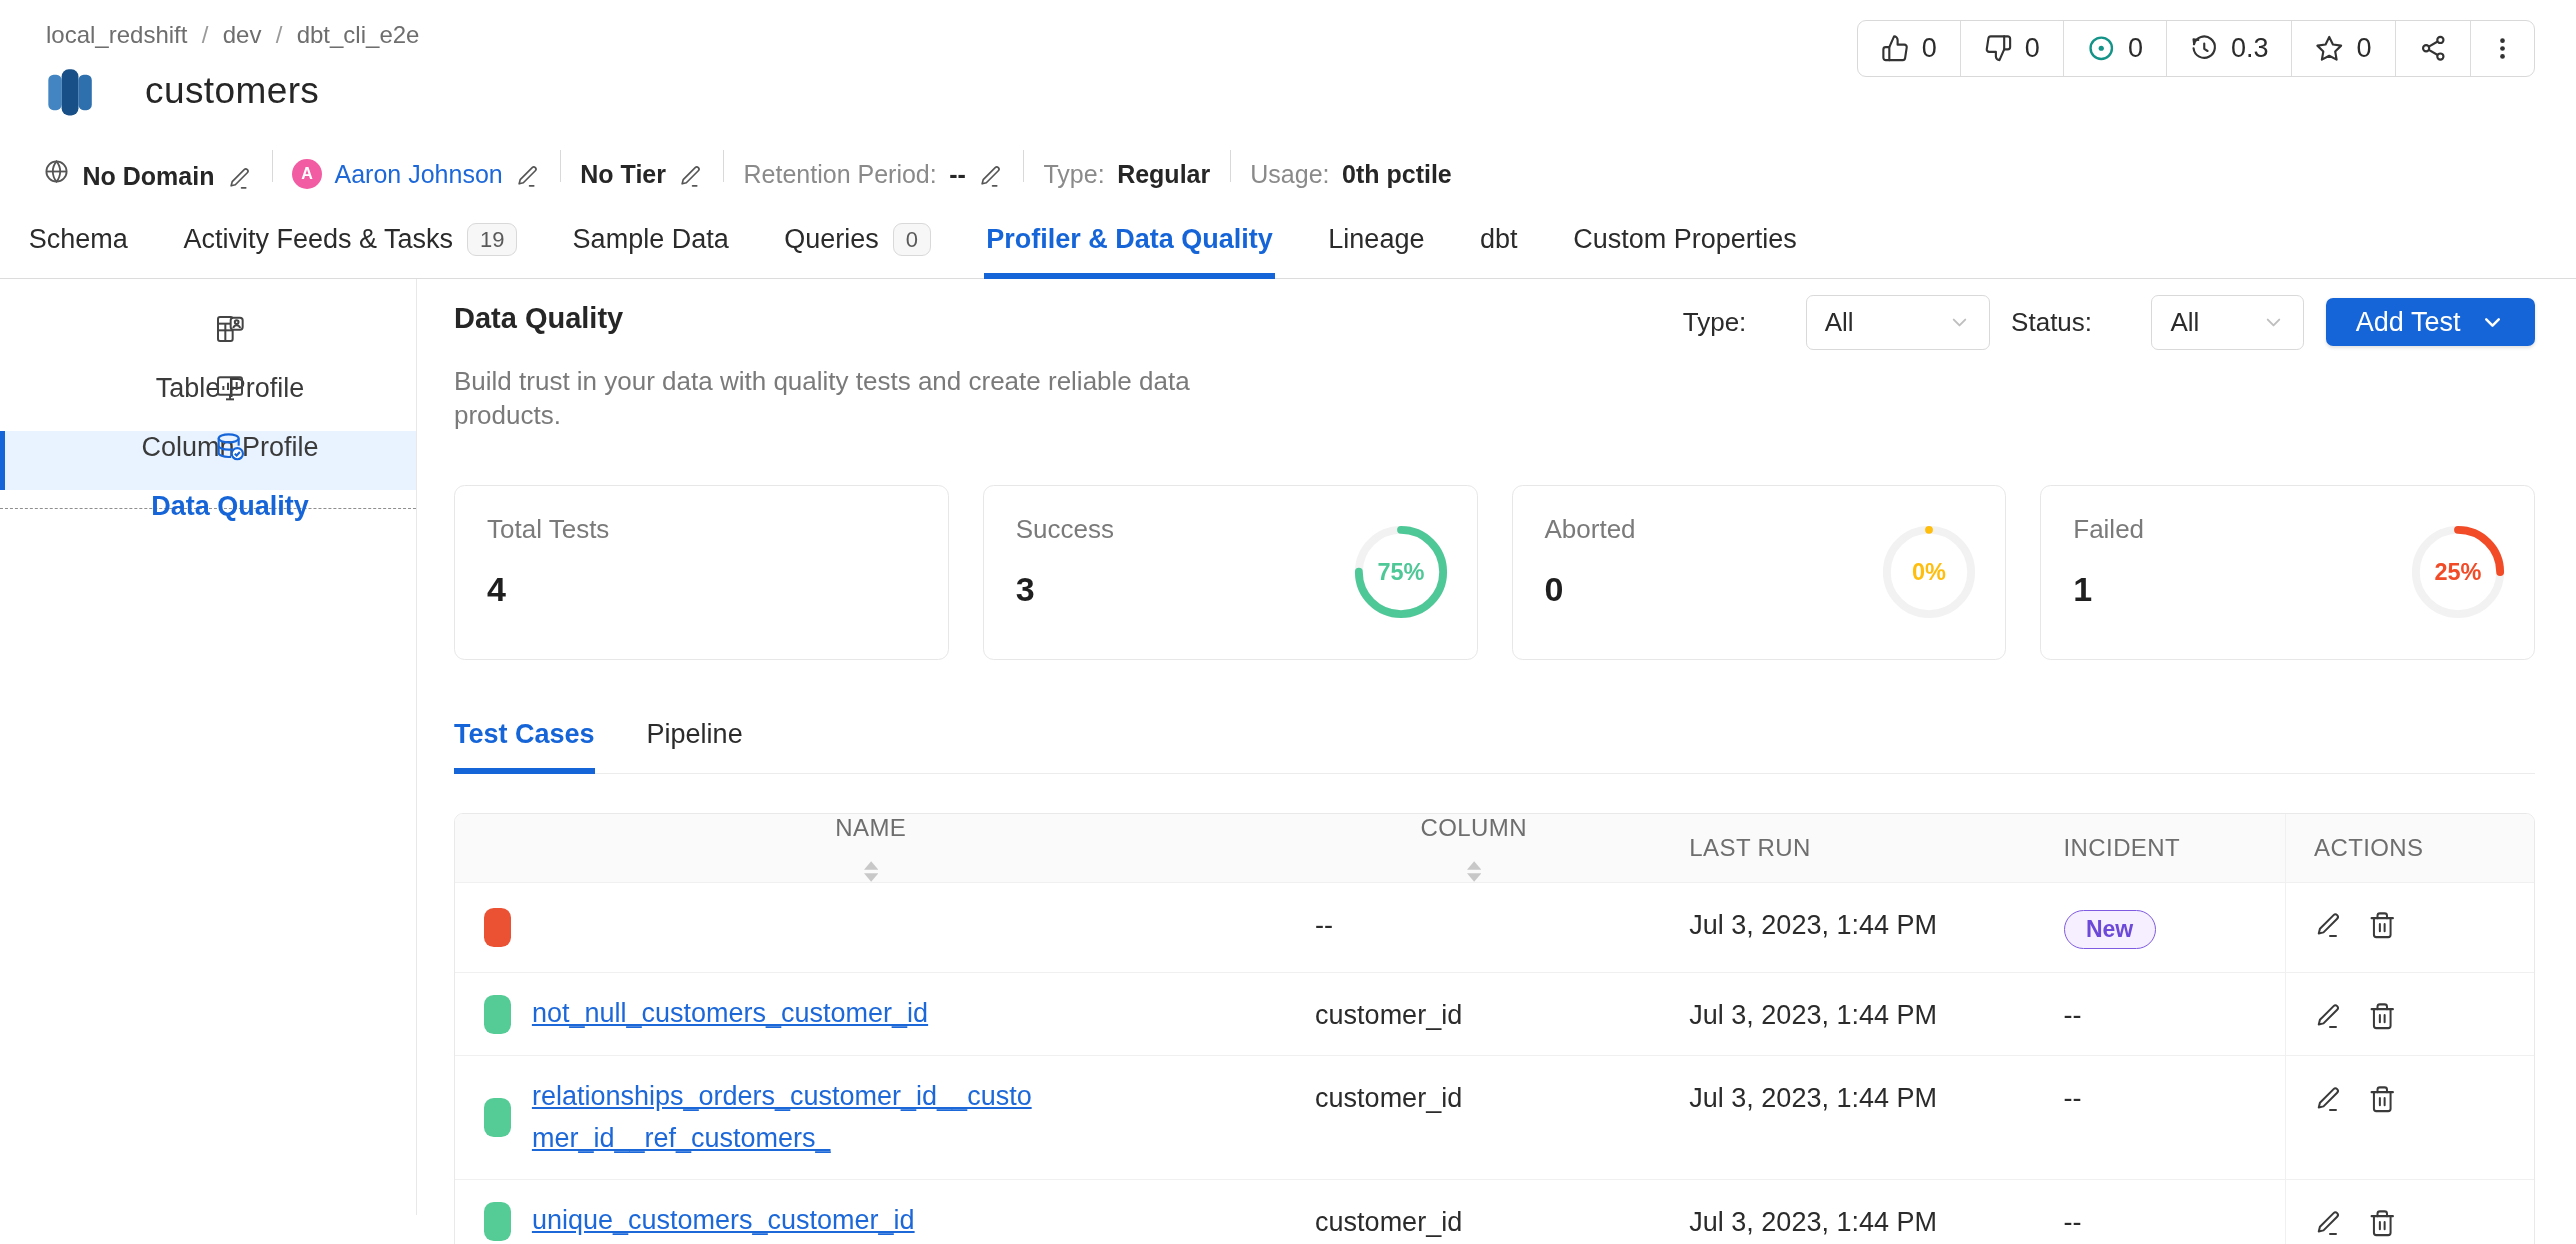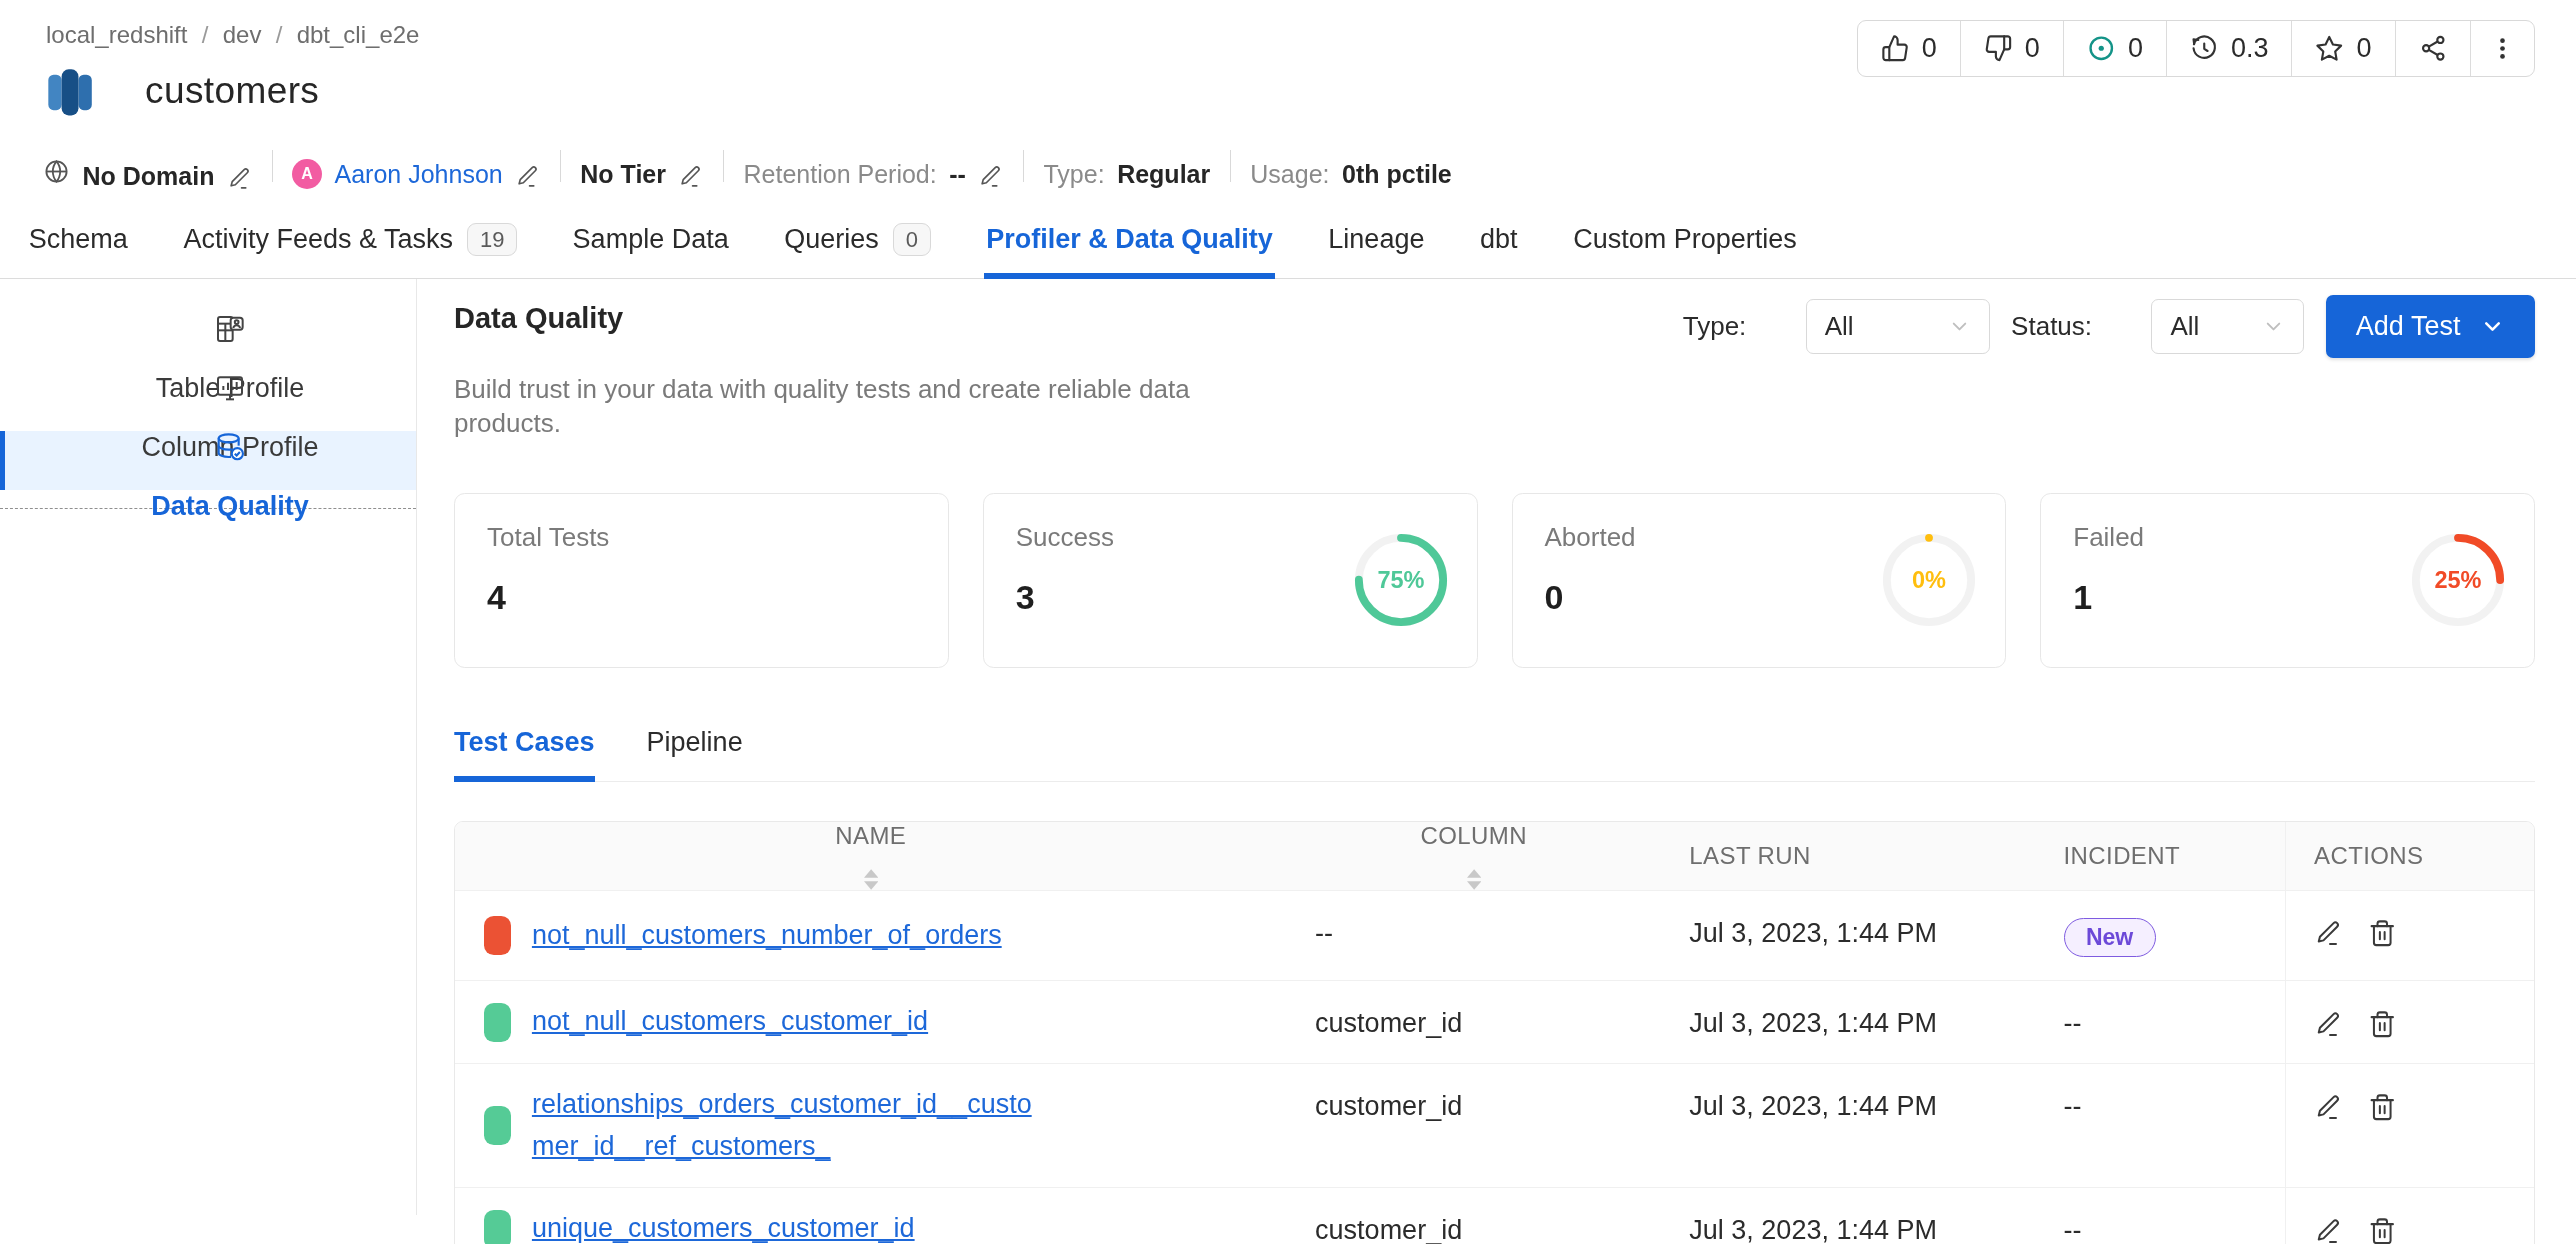--- a/index.html
+++ b/index.html
@@ -53,21 +53,21 @@
   
   .dq-head { display:flex; align-items:flex-start; justify-content:space-between; }
   .dq-title { font-size:29px; font-weight:700; color:#262626; padding-top:7.1px; }
   .dq-sub { margin-top:14.3px; font-size:26px; color:#7a7a7a; max-width:829px; line-height:1.32; }
   .filters { display:flex; align-items:center; gap:21.4px; }
   .filter-label { font-size:26px; color:#2b2b2b; }
   .select { display:flex; align-items:center; justify-content:space-between; width:184px; height:55px; border:0.9px solid #d9d9d9;
             border-radius:7.1px; padding:0 18px; font-size:26px; color:#2b2b2b; cursor:pointer; background:#fff;margin-left:38px; }
   .select.small { width:153px; }
   .select .chev { color:#bfbfbf; display:flex; }
-  .btn-primary { display:flex; align-items:center; gap:19.6px; height:63px; padding:0 30px; background:#1665d8; color:#fff;
+  .btn-primary { display:flex; align-items:center; gap:19.6px; height:48px; padding:0 30px; background:#1665d8; color:#fff;
                  font-size:27px; border:none; border-radius:7.1px; cursor:pointer; box-shadow:0 1.8px 3.6px rgba(0,0,0,.12); font-family:inherit; }
 
   
   .cards { display:flex; gap:34px; margin-top:52px; }
   .card { position:relative; flex:1; height:175px; border:0.9px solid #e7e7e7; border-radius:10.7px; padding:28.5px 32px; background:#fff; }
   .card-label { font-size:26px; color:#7a7a7a; }
   .card-value { font-size:34px; font-weight:600; color:#1f1f1f; margin-top:25px; }
   .ring-wrap { position:absolute; right:27px; top:50%; transform:translateY(-50%); width:98px; height:98px; }
   .ring-wrap svg { width:98px; height:98px; }
 
@@ -434,21 +434,20 @@
               <span>INCIDENT</span>
             </div>
           <div class="th actions-col">
               <span>ACTIONS</span>
             </div>
         </div>
 
         <div class="trow body-row">
           <div class="td name-cell">
             <span class="status-pill" style="background: rgb(235, 82, 52);"></span>
-            <span class="test-link">not_null_customers_number_of_orders</span>
           </div>
           <div class="td">--</div>
           <div class="td">Jul 3, 2023, 1:44 PM</div>
           <div class="td">
               <span class="incident-badge">New</span>
             </div>
           <div class="td actions-col">
             <span class="icon-btn">
                 <svg width="28.5" height="28.5" viewBox="0 0 24 24" fill="none" stroke="#3a3a3a" stroke-width="1.7" stroke-linecap="round" stroke-linejoin="round">
                   <path d="M16.5 3.5a2.1 2.1 0 0 1 3 3L8 18l-4 1 1-4z"></path>

